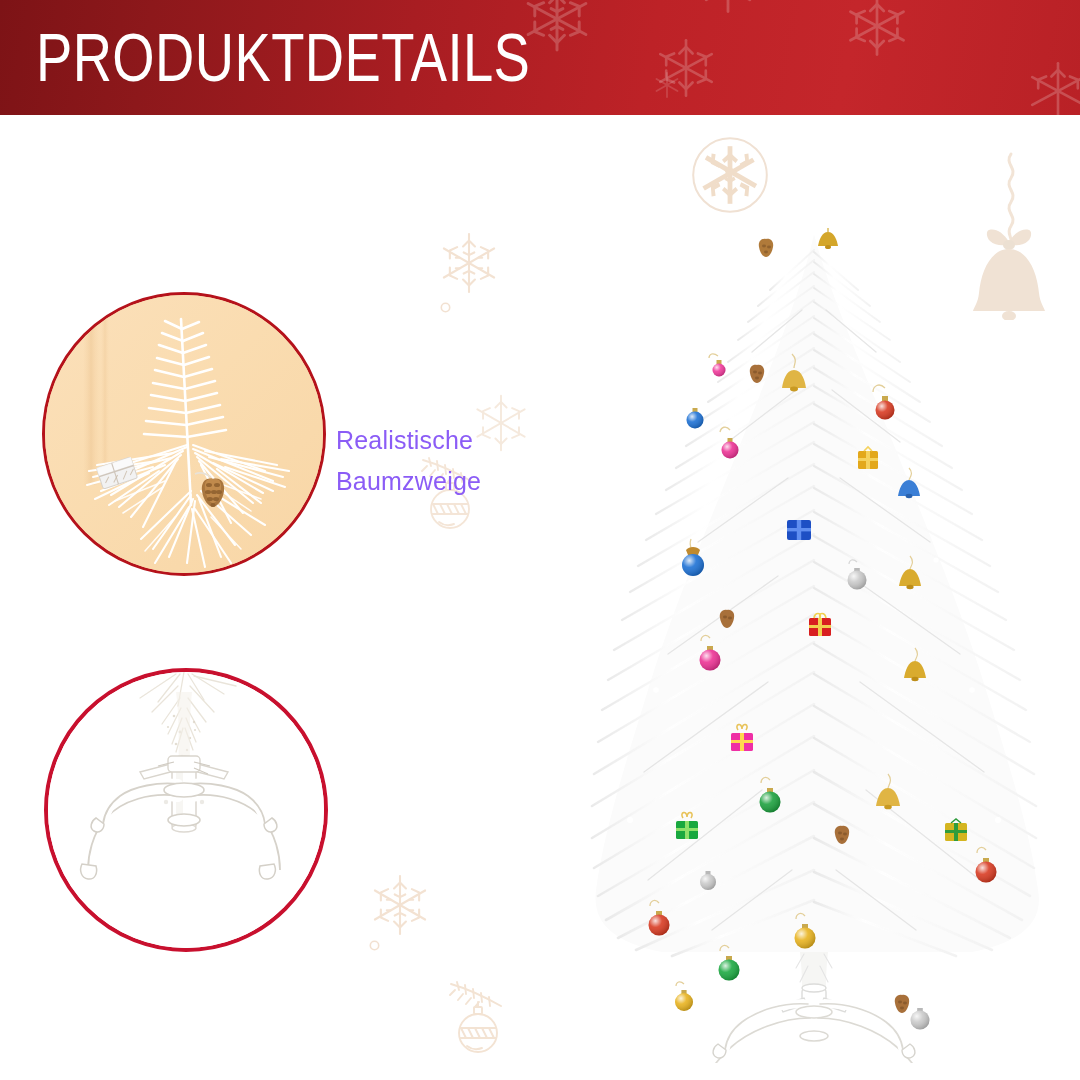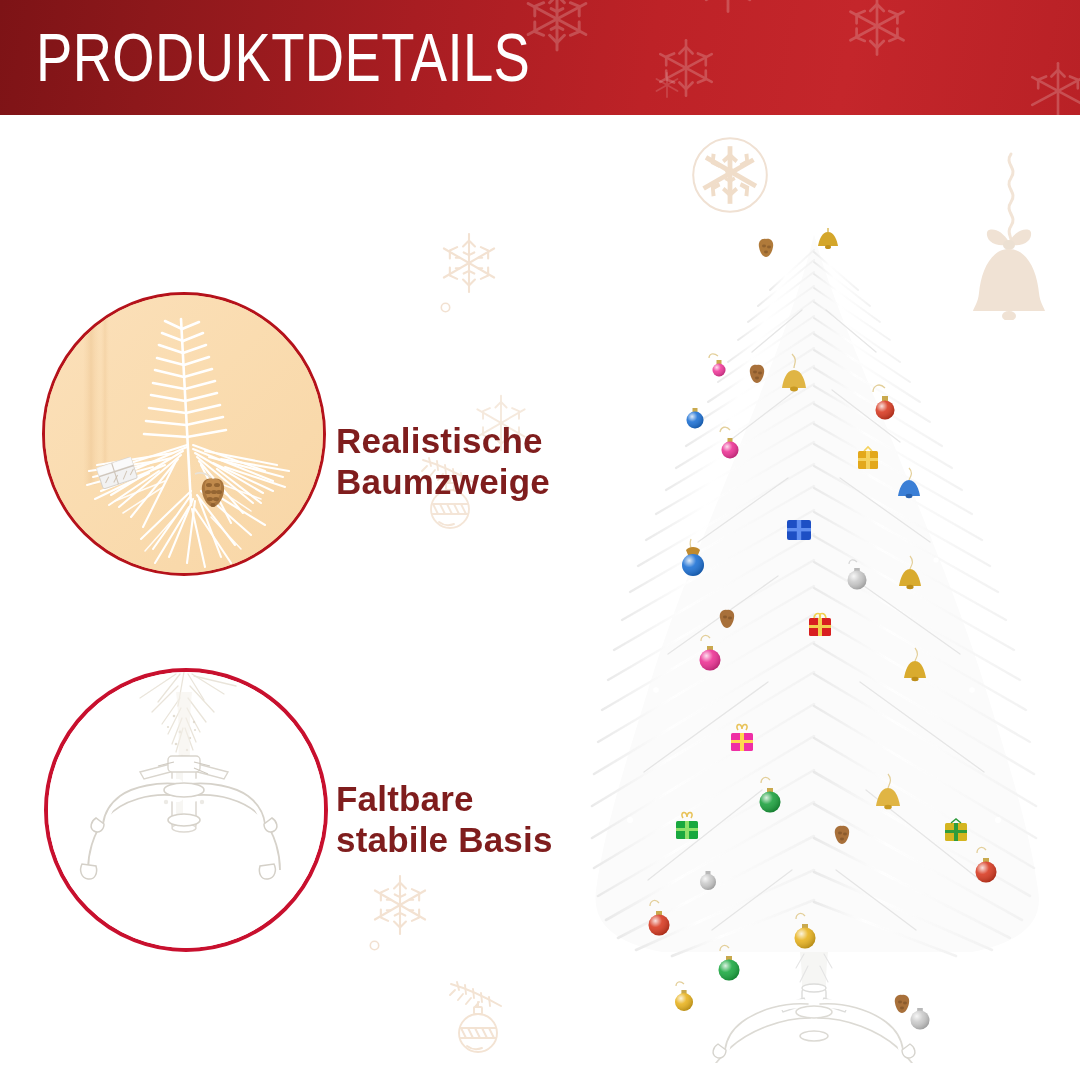--- a/index.html
+++ b/index.html
@@ -65,24 +65,24 @@
     left: 44px; top: 668px;
     width: 284px; height: 284px;
     border: 4px solid #c8102e;
     background: #ffffff;
   }
   .callout-art { position: absolute; left: 0; top: 0; width: 100%; height: 100%; }
   .callout-art svg { display: block; width: 100%; height: 100%; }
 
   .callout-label {
     position: absolute;
-    color: #7f1d1d;
-    font-size: 35px;
+    color: #8b5cf6;
+    font-size: 25px;
     line-height: 41px;
-    font-weight: 700;
+    font-weight: 400;
     letter-spacing: 0.2px;
     white-space: pre-line;
   }
   #callout-label-1 { left: 336px; top: 420px; }
   #callout-label-2 { left: 336px; top: 778px; }
 
   
   #product-image {
     position: absolute;
     left: 552px;
@@ -487,22 +487,20 @@
           <ellipse cx="136" cy="148" rx="16" ry="6" fill="#ffffff"></ellipse>
         </g>
         <g fill="#eceae5">
           <circle cx="118" cy="130" r="2.2"></circle>
             <circle cx="154" cy="130" r="2.2"></circle>
         </g>
       </svg>
     </div>
   </div>
 
-  <div id="callout-label-2" class="callout-label">Faltbare
-stabile Basis</div>
 
   <div id="product-image">
     <svg viewBox="0 0 528 935" preserveAspectRatio="xMidYMid meet">
       <defs>
         <linearGradient id="needleSh" x1="0" y1="0" x2="1" y2="0">
           <stop offset="0%" stop-color="#e9e9e9"></stop>
           <stop offset="35%" stop-color="#ffffff"></stop>
           <stop offset="100%" stop-color="#f2f2f2"></stop>
         </linearGradient>
         <radialGradient id="ballSheen" cx="0.33" cy="0.3" r="0.75">

